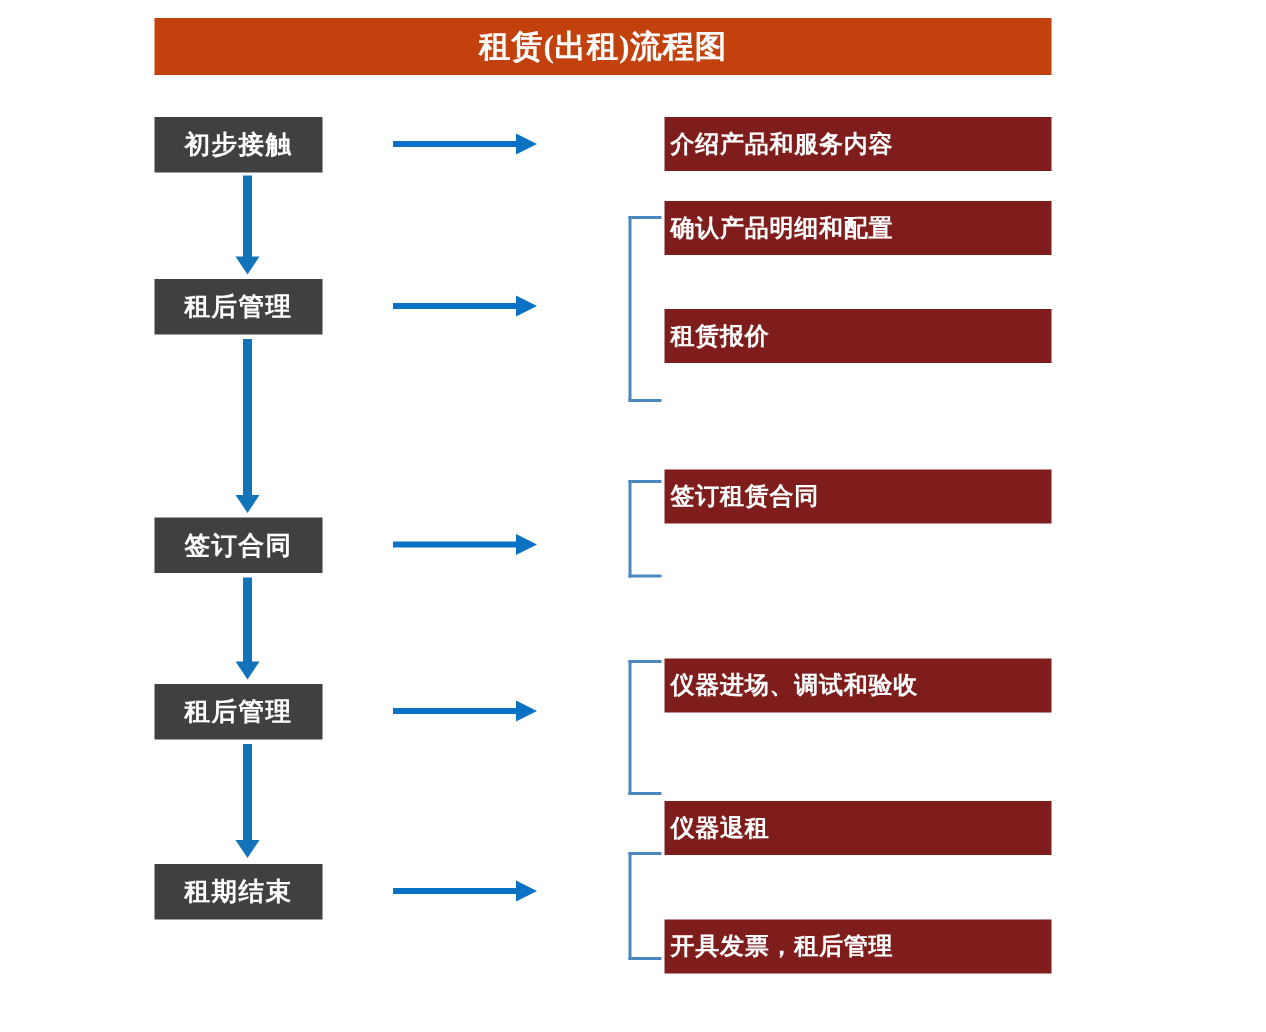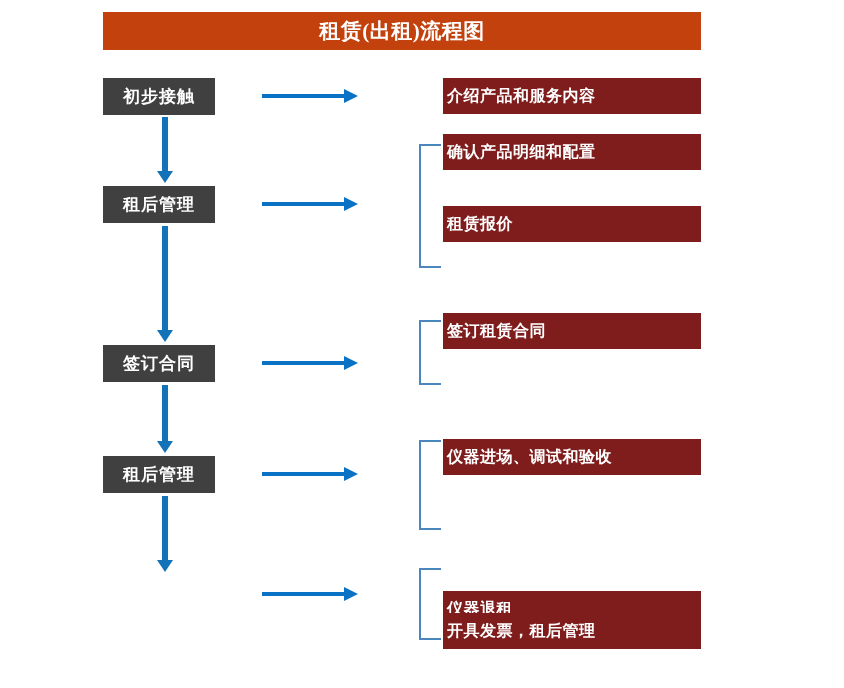--- a/index.html
+++ b/index.html
@@ -139,20 +139,21 @@
   <div class="title-bar">租赁(出租)流程图</div>
 
   <div class="stage-box" style="top:78px;">初步接触</div>
 
   <div class="stage-box" style="top:186px;">租后管理</div>
 
   <div class="stage-box" style="top:345px;">签订合同</div>
 
   <div class="stage-box" style="top:456px;">租后管理</div>
 
+  <div class="stage-box" style="top:576px;">租期结束</div>
 
   <div class="v-arrow" style="top:117px;height:66px;">
     <span class="shaft"></span>
     <span class="head"></span>
   </div>
 
   <div class="v-arrow" style="top:226px;height:116px;">
     <span class="shaft"></span>
     <span class="head"></span>
   </div>
@@ -206,17 +207,17 @@
 
   <div class="detail-box" style="top:186px;margin-top:20px;">租赁报价</div>
 
 
   <div class="detail-box" style="top:313px;">签订租赁合同</div>
 
 
   <div class="detail-box" style="top:423px;margin-top:16px;">仪器进场、调试和验收</div>
 
 
-  <div class="detail-box" style="top:591px;text-align:right;">仪器退租</div>
+  <div class="detail-box" style="top:534px;text-align:right;">仪器退租</div>
 
   <div class="detail-box" style="top:613px;">开具发票，租后管理</div>
 
 </div>
 
 </body></html>

